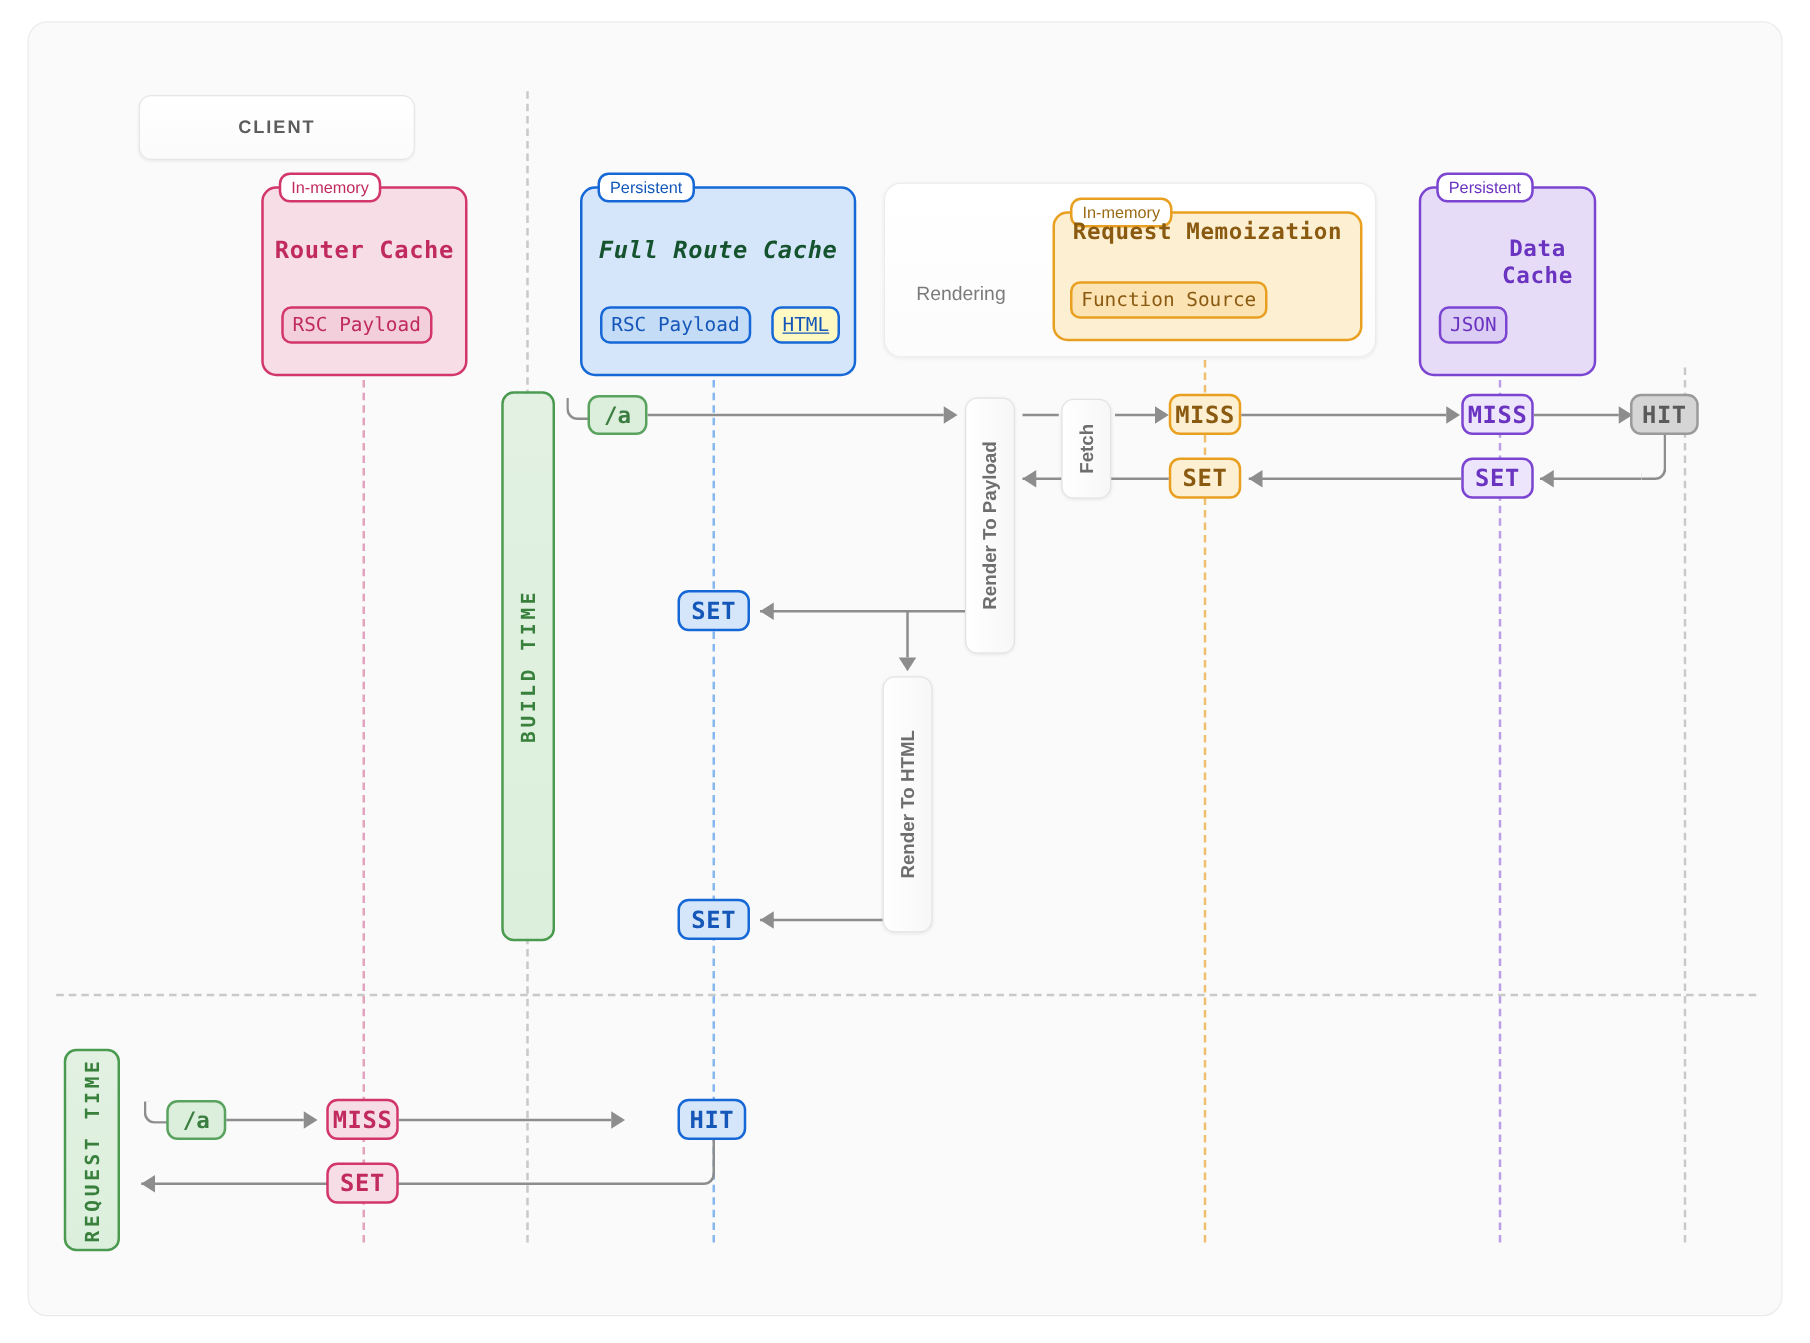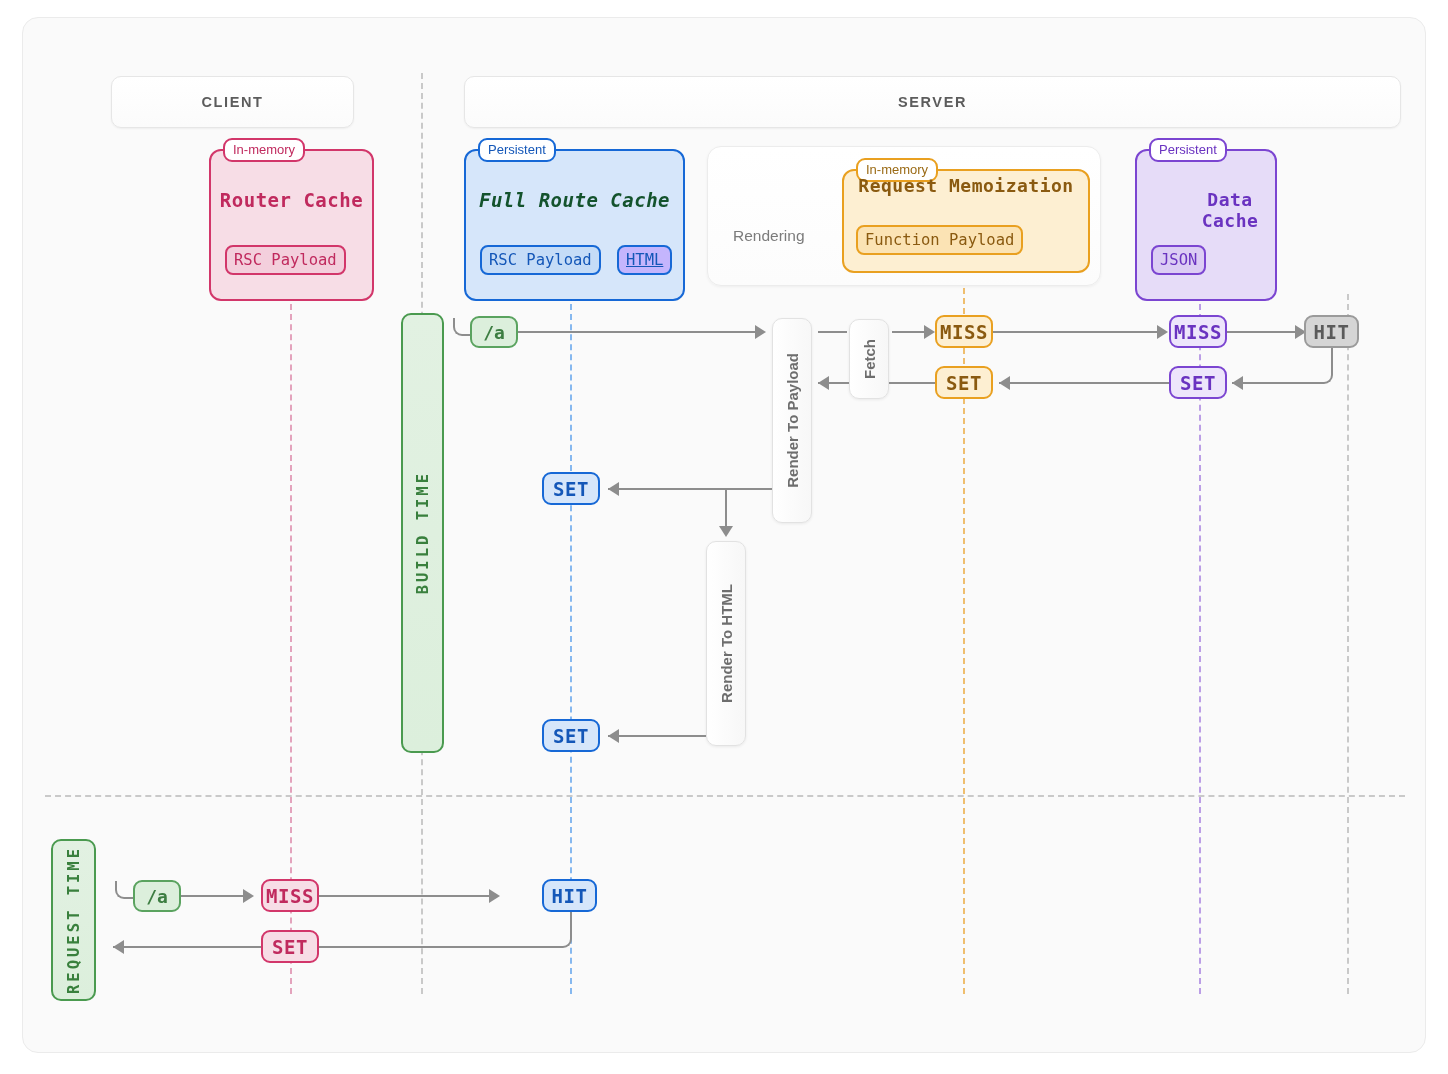--- a/index.html
+++ b/index.html
@@ -131,53 +131,50 @@
 <div id="canvas">
   <div class="frame">
 
     <div class="lifeline" style="left:267px;top:276px;height:700px;border-left-color:#e3a3bc;"></div>
     <div class="lifeline" style="left:398px;top:55px;height:921px;border-left-color:#c9c9c9;"></div>
     <div class="lifeline" style="left:547px;top:276px;height:700px;border-left-color:#86b8ef;"></div>
     <div class="lifeline" style="left:940px;top:260px;height:716px;border-left-color:#efbe6e;"></div>
     <div class="lifeline" style="left:1176px;top:276px;height:700px;border-left-color:#bb9ee6;"></div>
     <div class="lifeline" style="left:1324px;top:276px;height:700px;border-left-color:#c9c9c9;"></div>
 
-    <div class="lane" style="left:88px;top:58px;width:243px;">
+    <div class="lane" style="left:88px;top:58px;width:221px;">
       <span>CLIENT</span>
-    </div>
-    <div class="lane" style="left:441px;top:58px;width:937px;">
-      <span>SERVER</span>
     </div>
 
     <div class="cachebox" style="left:186px;top:131px;width:165px;height:152px;border-color:#d2366a;background:#f7dde6;">
       <div class="tag" style="border-color:#d2366a;color:#c02a5e;">
         <span>In-memory</span>
       </div>
       <div class="cachetitle" style="color:#c02a5e;">Router Cache</div>
       <div class="chip" style="left:14px;top:94px;border-color:#d2366a;background:#f3cfdc;color:#c02a5e;">RSC Payload</div>
     </div>
 
     <div class="cachebox" style="left:441px;top:131px;width:221px;height:152px;border-color:#1668d6;background:#d6e6fa;">
       <div class="tag" style="border-color:#1668d6;color:#1457b8;">
         <span>Persistent</span>
       </div>
       <div class="cachetitle" style="color:#14532d;font-style:italic;">Full Route Cache</div>
       <div class="chip" style="left:14px;top:94px;border-color:#1668d6;background:#c5dcf7;color:#1457b8;">RSC Payload</div>
-      <div class="chip" style="left:151px;top:94px;border-color:#1668d6;background:#c4b5fd;color:#1457b8;text-decoration:underline;">HTML</div>
+      <div class="chip" style="left:151px;top:94px;border-color:#1668d6;background:#fef9c3;color:#1457b8;text-decoration:underline;">HTML</div>
     </div>
 
     <div class="renderbox" style="left:684px;top:128px;width:394px;height:140px;">
       <div class="renderlabel" style="left:25px;top:62px;margin-top:18px;">Rendering</div>
 
       <div class="cachebox" style="left:134px;top:22px;width:248px;height:104px;border-color:#e9a020;background:#fdefd2;">
         <div class="tag" style="border-color:#e9a020;color:#9a6a15;">
           <span>In-memory</span>
         </div>
         <div class="cachetitle" style="top:4px;color:#8a5a10;font-size:18px;">Request Memoization</div>
-        <div class="chip" style="left:12px;top:54px;border-color:#e9a020;background:#fbe3b4;color:#8a5a10;">Function Payload</div>
+        <div class="chip" style="left:12px;top:54px;border-color:#e9a020;background:#fbe3b4;color:#8a5a10;">Function Source</div>
       </div>
     </div>
 
     <div class="cachebox" style="left:1112px;top:131px;width:142px;height:152px;border-color:#7b45d1;background:#e6dcf8;">
       <div class="tag" style="border-color:#7b45d1;color:#6a33c0;">
         <span>Persistent</span>
       </div>
       <div class="cachetitle" style="color:#6a33c0;font-size:18px;padding-left:48px;">Data Cache</div>
       <div class="chip" style="left:14px;top:94px;border-color:#7b45d1;background:#dccdf4;color:#6a33c0;">JSON</div>
     </div>

